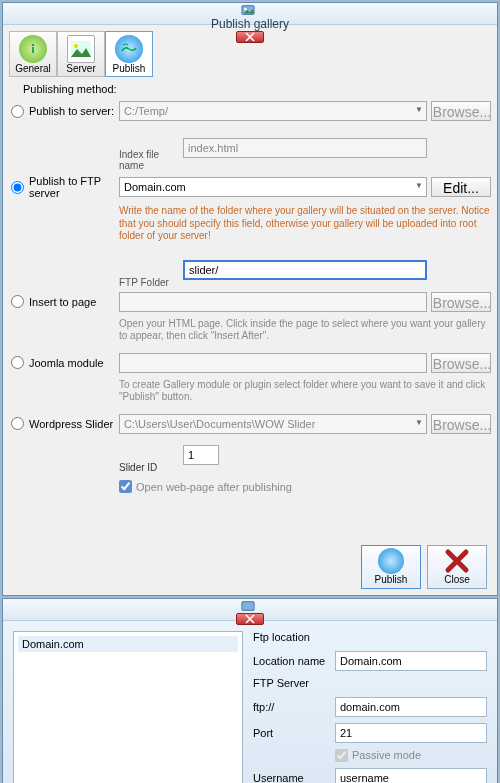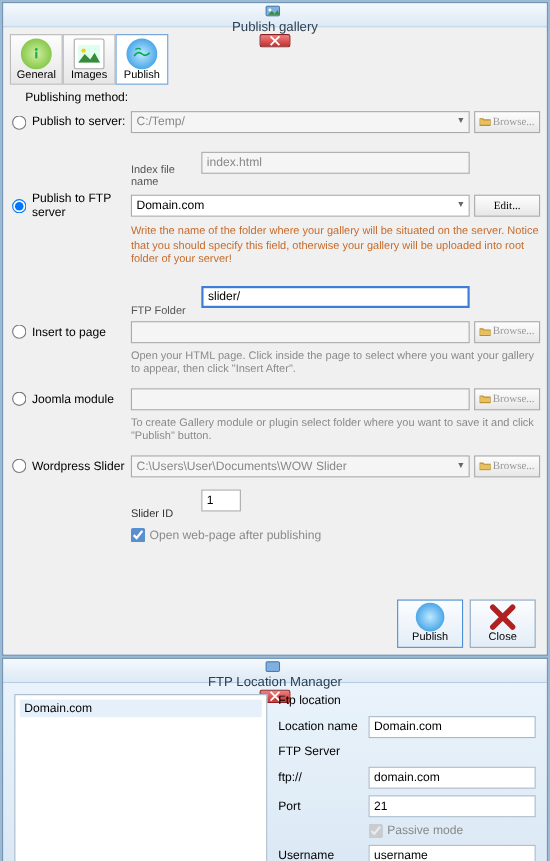--- a/index.html
+++ b/index.html
@@ -90,24 +90,24 @@
 }
 .combo-wrap { position: relative; }
 .combo-wrap .arrow {
   position: absolute; right: 4px; top: 4px;
   font-size: 8px; color: #666; pointer-events:none;
 }
 .btn-browse, .btn-edit {
   height: 20px;
   border: 1px solid #aaa;
   background: linear-gradient(#fdfdfd, #e7e7e7);
-  font-size: 10px;
+  font-size: 14px;
   cursor: pointer;
   padding: 0 2px;
-  display:flex; align-items:center; justify-content:center; gap:2px;font-family:Liberation Serif, serif;
+  display:flex; align-items:flex-end; justify-content:center; gap:2px;
 }
 .btn-browse[disabled] { color: #999; }
 .small-folder { width:10px; height:8px; display:inline-block; }
 .hint {
   grid-column: 3 / 6;
   font-size: 10px;
   color: #8a8a8a;
   line-height: 1.25;
   margin: 2px 0 6px 0;
 }
@@ -186,21 +186,21 @@
         <span>General</span>
       </div>
       <div class="tab">
         <div class="tab-icn" style="background:#fff;border:1px solid #aaa;border-radius:2px;">
           <svg width="20" height="16" viewBox="0 0 20 16">
               <rect x="0" y="0" width="20" height="16" fill="#dfe"></rect>
               <circle cx="5" cy="5" r="2" fill="#fc0"></circle>
               <path d="M0 16 L6 8 L11 13 L15 7 L20 16 Z" fill="#3a8a3a"></path>
             </svg>
         </div>
-        <span>Images</span>
+        <span>Server</span>
       </div>
       <div class="tab active">
         <div class="tab-icn" style="background:radial-gradient(#bfe8ff,#1a8de0);">
           <svg width="18" height="18" viewBox="0 0 18 18">
               <path d="M2 11 Q5 6 9 9 Q13 12 16 8" stroke="#0a5" stroke-width="1.5" fill="none"></path>
               <path d="M3 5 Q6 3 8 5" stroke="#0a5" stroke-width="1.2" fill="none"></path>
             </svg>
         </div>
         <span>Publish</span>
       </div>
@@ -337,21 +337,20 @@
   </div>
 </div>
 
 <div class="window">
   <div class="titlebar">
     <span class="titlebar-icon">
       <svg viewBox="0 0 16 16">
           <rect x="1" y="3" width="14" height="10" rx="1" fill="#7fb0e0" stroke="#3a6fa5"></rect>
         </svg>
     </span>
-    <span class="titlebar-title">FTP Location Manager</span>
     <div class="titlebar-close">
       <svg width="10" height="10" viewBox="0 0 10 10">
           <path d="M1 1 L9 9 M9 1 L1 9" stroke="#fff" stroke-width="1.6"></path>
         </svg>
     </div>
   </div>
 
   <div class="flm-body">
 
     <div class="flm-list">

